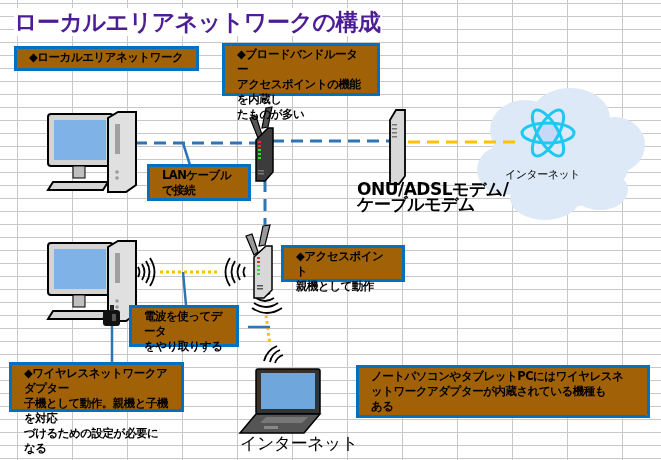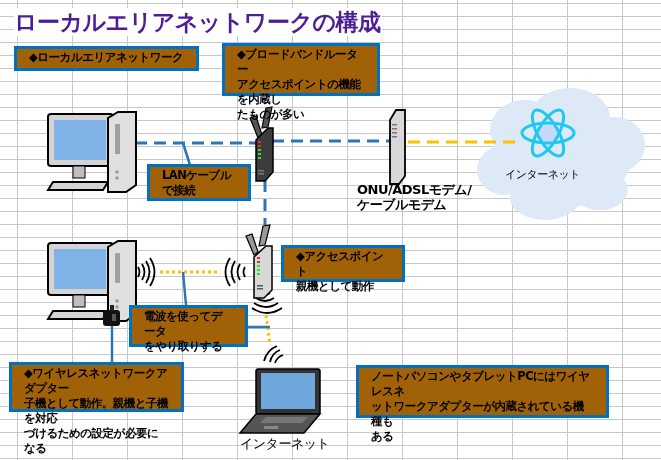--- a/index.html
+++ b/index.html
@@ -21,21 +21,21 @@
     font-size:23px; font-weight:bold; color:#4c1d95; letter-spacing:-0.5px;
     background:#fff; line-height:28px; padding-right:2px;
   }
   .box {
     position:absolute; background:#a16207; border:3px solid #0070c0;
     font-size:11.5px; font-weight:bold; color:#000; line-height:15px;
     padding:1px 12px; box-sizing:border-box; white-space:pre-line;
     letter-spacing:-0.5px;
   }
   .label {
-    position:absolute; font-size:13px; font-weight:bold; color:#000;
+    position:absolute; font-size:17px; font-weight:bold; color:#000;
     line-height:15px; white-space:pre-line; letter-spacing:-0.5px;
   }
   svg.overlay { position:absolute; left:0; top:0; }
 </style>
 </head>
 <body>
 
 <div class="grid"></div>
 
 <svg class="overlay" width="661" height="460">
@@ -169,25 +169,25 @@
 <div class="title">ローカルエリアネットワークの構成</div>
 
 <div class="box" style="left:14px; top:46px; width:185px; height:25px;">◆ローカルエリアネットワーク</div>
 <div class="box" style="left:222px; top:43px; width:158px; height:53px;">◆ブロードバンドルーター
 アクセスポイントの機能を内蔵し
 たものが多い</div>
 <div class="box" style="left:147px; top:164px; width:104px; height:37px;">LANケーブル
 で接続</div>
 <div class="box" style="left:281px; top:245px; width:124px; height:37px;">◆アクセスポイント
 親機として動作</div>
-<div class="box" style="left:129px; top:305px; width:119px; height:42px;">電波を使ってデータ
+<div class="box" style="left:129px; top:305px; width:110px; height:42px;">電波を使ってデータ
 をやり取りする</div>
 <div class="box" style="left:9px; top:362px; width:175px; height:50px;">◆ワイヤレスネットワークアダプター
 子機として動作。親機と子機を対応
 づけるための設定が必要になる</div>
-<div class="box" style="left:356px; top:365px; width:253px; height:53px;">ノートパソコンやタブレットPCにはワイヤレスネ
+<div class="box" style="left:356px; top:365px; width:294px; height:53px;">ノートパソコンやタブレットPCにはワイヤレスネ
 ットワークアダプターが内蔵されている機種も
 ある</div>
 
 <div class="label" style="left:357px; top:182px;">ONU/ADSLモデム/
 ケーブルモデム</div>
 <div class="label" style="left:505px; top:167px; font-size:11px; font-weight:normal;">インターネット</div>
 <div class="label" style="left:240px; top:436px; font-weight:normal;">インターネット</div>
 
 </body></html>

